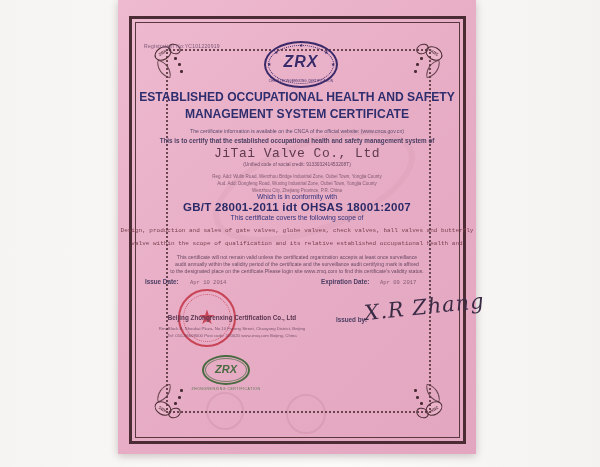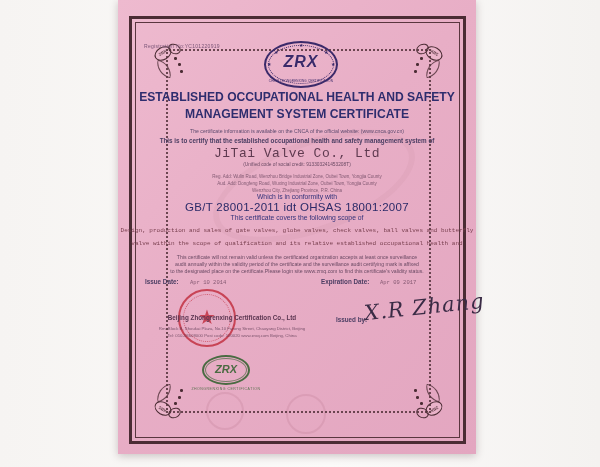--- a/index.html
+++ b/index.html
@@ -82,21 +82,21 @@
 
   .title1{top:90px;font-size:12.5px;font-weight:bold;color:#2e2d6e;transform:scaleX(.97);}
   .title2{top:107px;font-size:12.5px;font-weight:bold;color:#2e2d6e;transform:scaleX(.97);}
   .info{top:128px;font-size:5.2px;color:#5d4a6e;}
   .certify{top:137px;font-size:6.3px;font-weight:bold;color:#4a3d62;}
   .company{top:146px;font-size:13px;font-family:"Liberation Mono",monospace;color:#5f3a50;letter-spacing:.5px;}
   .credit{top:162px;font-size:4.8px;color:#6b4a64;}
   .addr{font-size:4.5px;color:rgba(95,60,85,.75);}
   .addr1{top:174px;}.addr2{top:181px;}.addr3{top:188px;}
   .conf{top:193px;font-size:6.8px;color:#33327a;}
-  .standard{top:201px;font-size:11.5px;font-weight:normal;color:#2b2a68;letter-spacing:.3px;}
+  .standard{top:201px;font-size:11.5px;font-weight:bold;color:#2b2a68;letter-spacing:.3px;}
   .covers{top:214px;font-size:6.8px;color:#33327a;}
   .scope{font-size:6px;font-family:"Liberation Mono",monospace;color:#7a4050;}
   .scope1{top:227px;}.scope2{top:240px;}
   .valid{font-size:5.2px;color:#6b4a64;}
   .valid1{top:254px;}.valid2{top:261px;}.valid3{top:268px;}
 
   .lbl{font-size:6.3px;font-weight:bold;color:#4a3d62;}
   .dateval{font-size:5.5px;font-family:"Liberation Mono",monospace;color:rgba(110,70,95,.8);}
   .issue-lbl{left:27px;top:278px;}
   .issue-val{left:72px;top:279px;}

